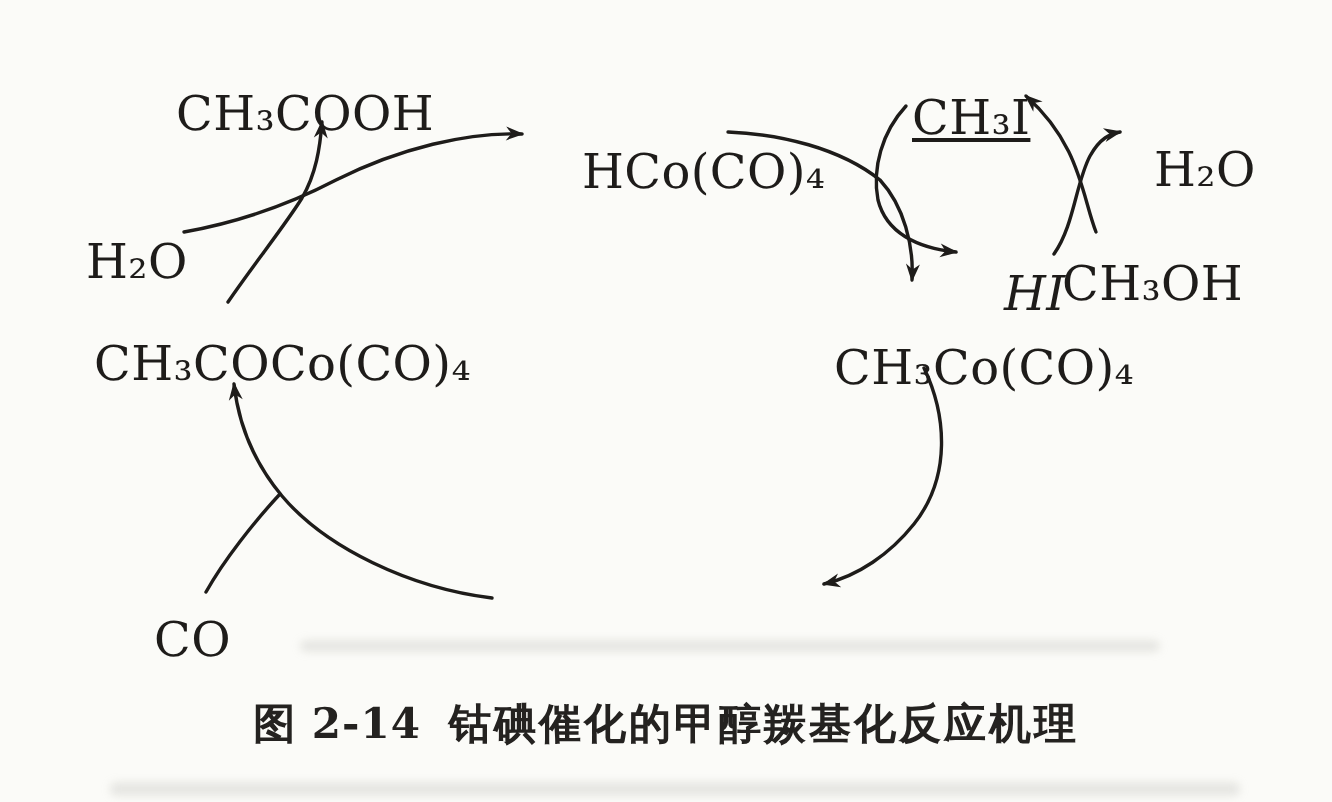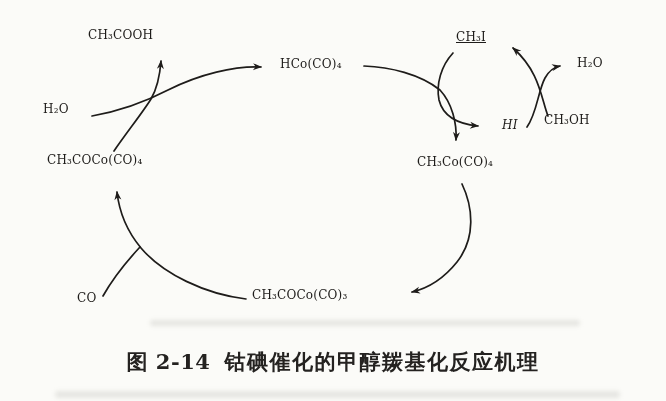--- a/index.html
+++ b/index.html
@@ -11,25 +11,26 @@
     position:relative;
     width:666px;height:401px;
     background:#fbfbf8;
     overflow:hidden;
   }
   .arrows-layer{
     position:absolute;left:0;top:0;width:666px;height:401px;
   }
   .mol{
     position:absolute;
-    font-size:12px;
+    font-size:24px;
     line-height:1.1;
     color:#1e1c1a;
     white-space:nowrap;
     letter-spacing:0.2px;
+    margin-top:15px;
   }
   .caption{
     position:absolute;
     left:0;right:0;top:348px;
     text-align:center;
     font-weight:bold;
     font-size:21px;
     color:#242220;
     letter-spacing:1.5px;
     white-space:nowrap;
@@ -63,28 +64,27 @@
       <path d="M 453,53 C 441,66 436,84 439,100 C 443,116 458,124 478,126" marker-end="url(#ah)"></path>
       <path d="M 548,116 C 541,98 540,72 513,48" marker-end="url(#ah)"></path>
       <path d="M 527,127 C 537,113 538,91 545,78 C 550,69 555,67 560,66" marker-end="url(#ah)"></path>
       <path d="M 462,184 C 473,207 476,238 457,262 C 445,277 429,288 412,292" marker-end="url(#ah)"></path>
       <path d="M 246,299 C 205,294 163,274 141,248 C 126,230 119,210 117,192" marker-end="url(#ah)"></path>
       <path d="M 103,296 C 112,280 127,261 140,247"></path>
     </g>
   </svg>
 
   <div class="mol" style="left:88px;top:29px;">CH₃COOH</div>
-  <div class="mol" style="left:280px;top:58px;">HCo(CO)₄</div>
+  <div class="mol" style="left:291px;top:58px;">HCo(CO)₄</div>
   <div class="mol" style="left:456px;top:31px;text-decoration:underline;">CH₃I</div>
   <div class="mol" style="left:577px;top:57px;">H₂O</div>
   <div class="mol" style="left:502px;top:119px;font-style:italic;">HI</div>
-  <div class="mol" style="left:544px;top:114px;">CH₃OH</div>
+  <div class="mol" style="left:531px;top:114px;">CH₃OH</div>
   <div class="mol" style="left:43px;top:103px;">H₂O</div>
   <div class="mol" style="left:417px;top:156px;">CH₃Co(CO)₄</div>
   <div class="mol" style="left:47px;top:154px;">CH₃COCo(CO)₄</div>
   <div class="mol" style="left:77px;top:292px;">CO</div>
-  <div class="mol" style="left:252px;top:289px;">CH₃COCo(CO)₃</div>
 
   <div class="caption">
     <span class="fig-label">图 2-14</span><span>钴碘催化的甲醇羰基化反应机理</span>
   </div>
 
 </div>
 
 </body></html>

